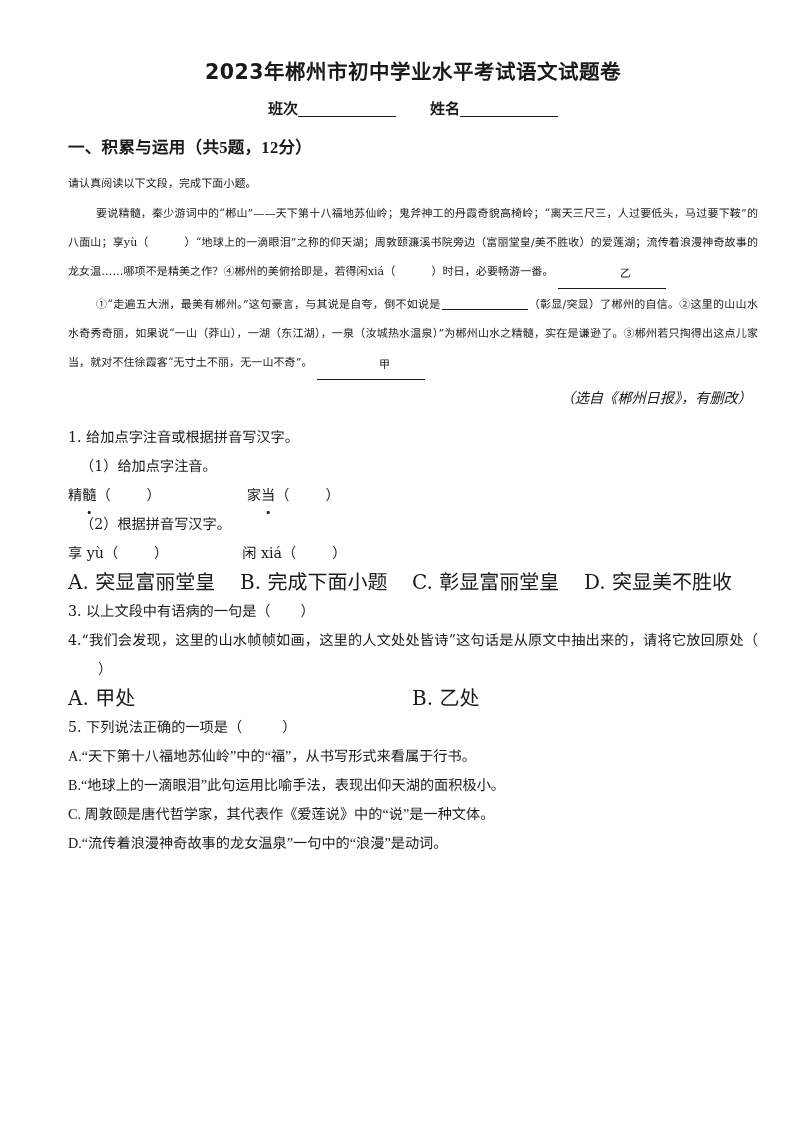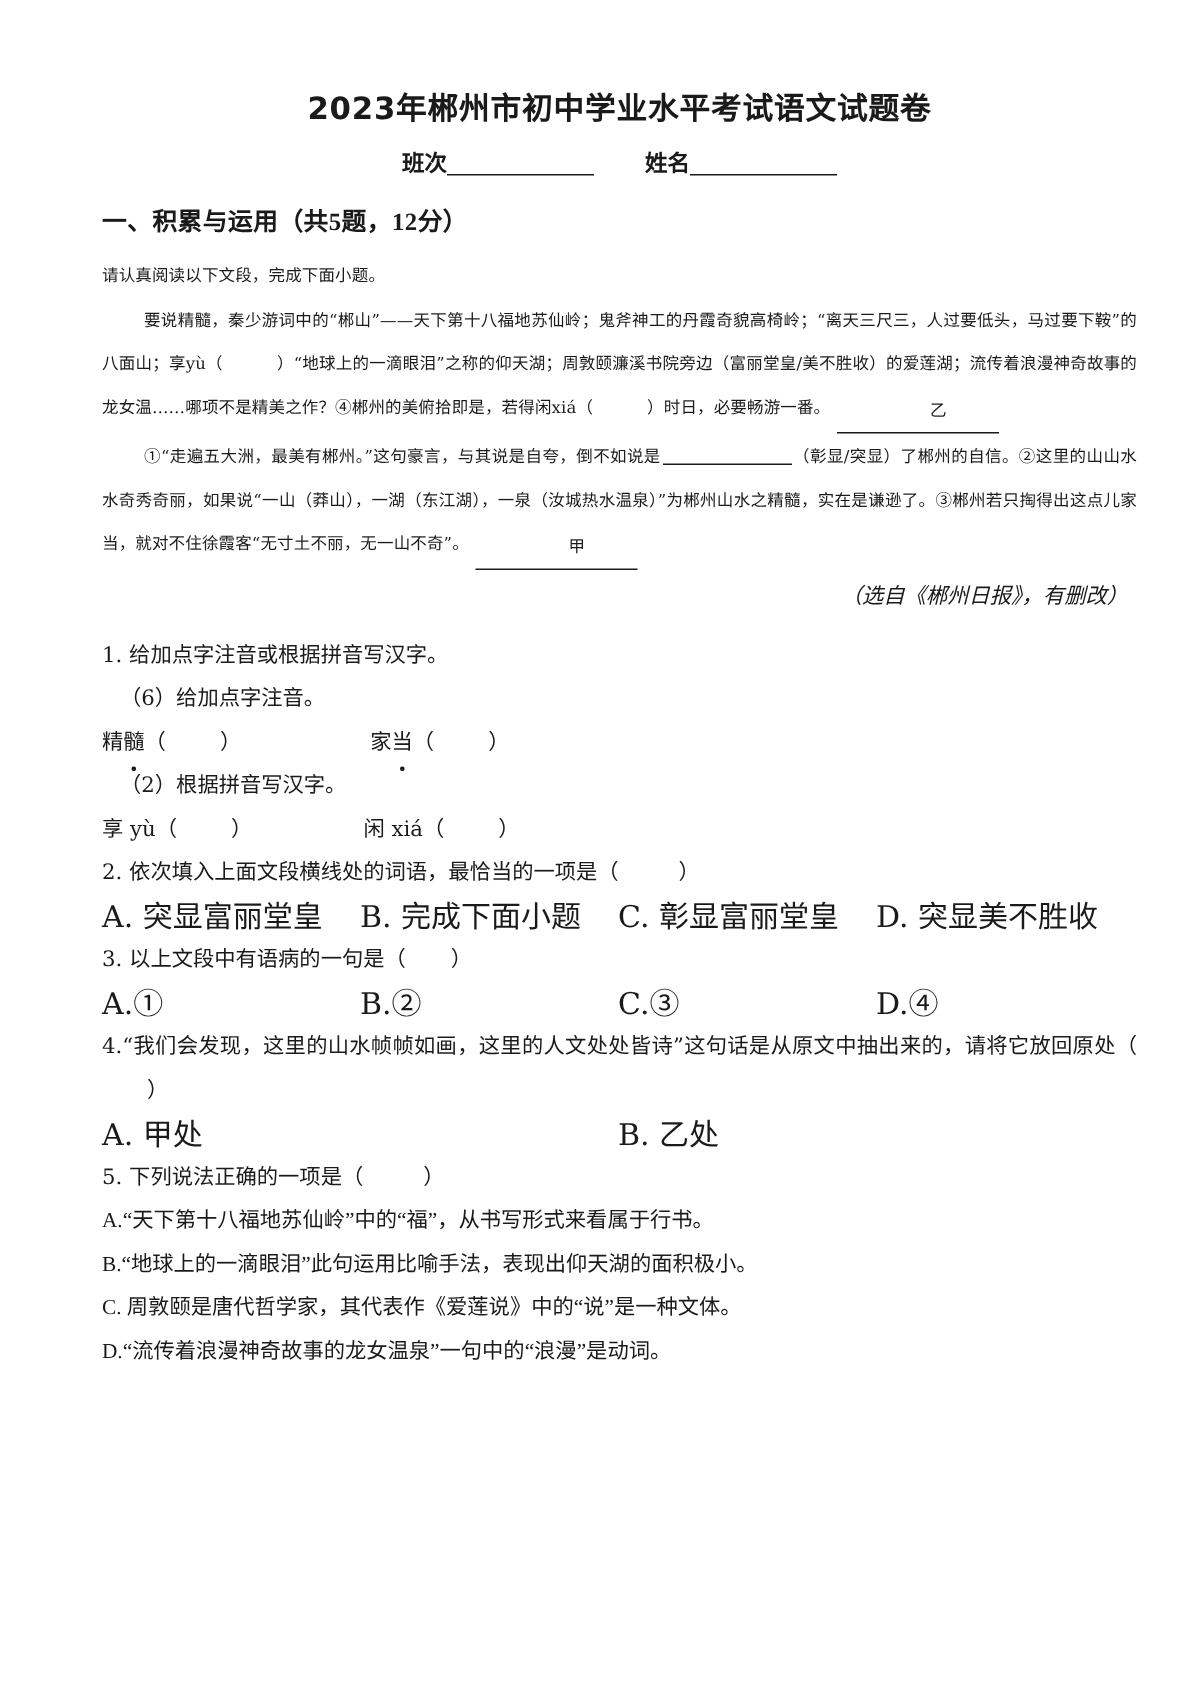--- a/index.html
+++ b/index.html
@@ -184,50 +184,40 @@
     <div class="ptext indent">
       <span>①“走遍五大洲，最美有郴州。”这句豪言，与其说是自夸，倒不如说是</span><span class="blank-inline"></span><span>（彰显/突显）了郴州的自信。②这里的山山水水奇秀奇丽，如果说“一山（莽山），一湖（东江湖），一泉（汝城热水温泉）”为郴州山水之精髓，实在是谦逊了。③郴州若只掏得出这点儿家当，就对不住徐霞客“无寸土不丽，无一山不奇”。</span><span class="marker-blank">甲</span>
     </div>
 
     <div class="source-line">（选自《郴州日报》，有删改）</div>
 
     <div class="q">
       <span>1.</span>
       <span>给加点字注音或根据拼音写汉字。</span>
     </div>
-    <div class="q-sub">（6）给加点字注音。</div>
+    <div class="q-sub">（1）给加点字注音。</div>
     <div class="q-answerline">
       <span><span>精</span><span class="dotted">髓</span></span>（<span class="blank-paren"></span>）<span style="display:inline-block;width:86px"></span><span><span>家</span><span class="dotted">当</span></span>（<span class="blank-paren"></span>）
     </div>
     <div class="q-sub">（2）根据拼音写汉字。</div>
     <div class="q-answerline">
       <span>享</span> <span class="pinyin">yù</span>（<span class="blank-paren"></span>）<span style="display:inline-block;width:74px"></span><span>闲</span> <span class="pinyin">xiá</span>（<span class="blank-paren"></span>）
     </div>
 
-    <div class="q">
-      <span>2.</span>
-      <span>依次填入上面文段横线处的词语，最恰当的一项是（</span><span class="paren-gap"></span><span>）</span>
-    </div>
     <div class="opt-row cols4">
       <span class="opt">A. 突显富丽堂皇</span>
       <span class="opt">B. 完成下面小题</span>
       <span class="opt">C. 彰显富丽堂皇</span>
       <span class="opt">D. 突显美不胜收</span>
     </div>
 
     <div class="q">
       <span>3.</span>
       <span>以上文段中有语病的一句是（</span><span class="paren-gap-sm"></span><span>）</span>
     </div>
-    <div class="opt-row cols4">
-      <span class="opt">A.①</span>
-      <span class="opt">B.②</span>
-      <span class="opt">C.③</span>
-      <span class="opt">D.④</span>
-    </div>
 
     <div class="q">
       <span>4.</span><span>“我们会发现，这里的山水帧帧如画，这里的人文处处皆诗”这句话是从原文中抽出来的，请将它放回原处（</span><span class="paren-gap-sm"></span><span>）</span>
     </div>
     <div class="opt-row cols2">
       <span class="opt">A. 甲处</span>
       <span class="opt">B. 乙处</span>
     </div>
 
     <div class="q">

